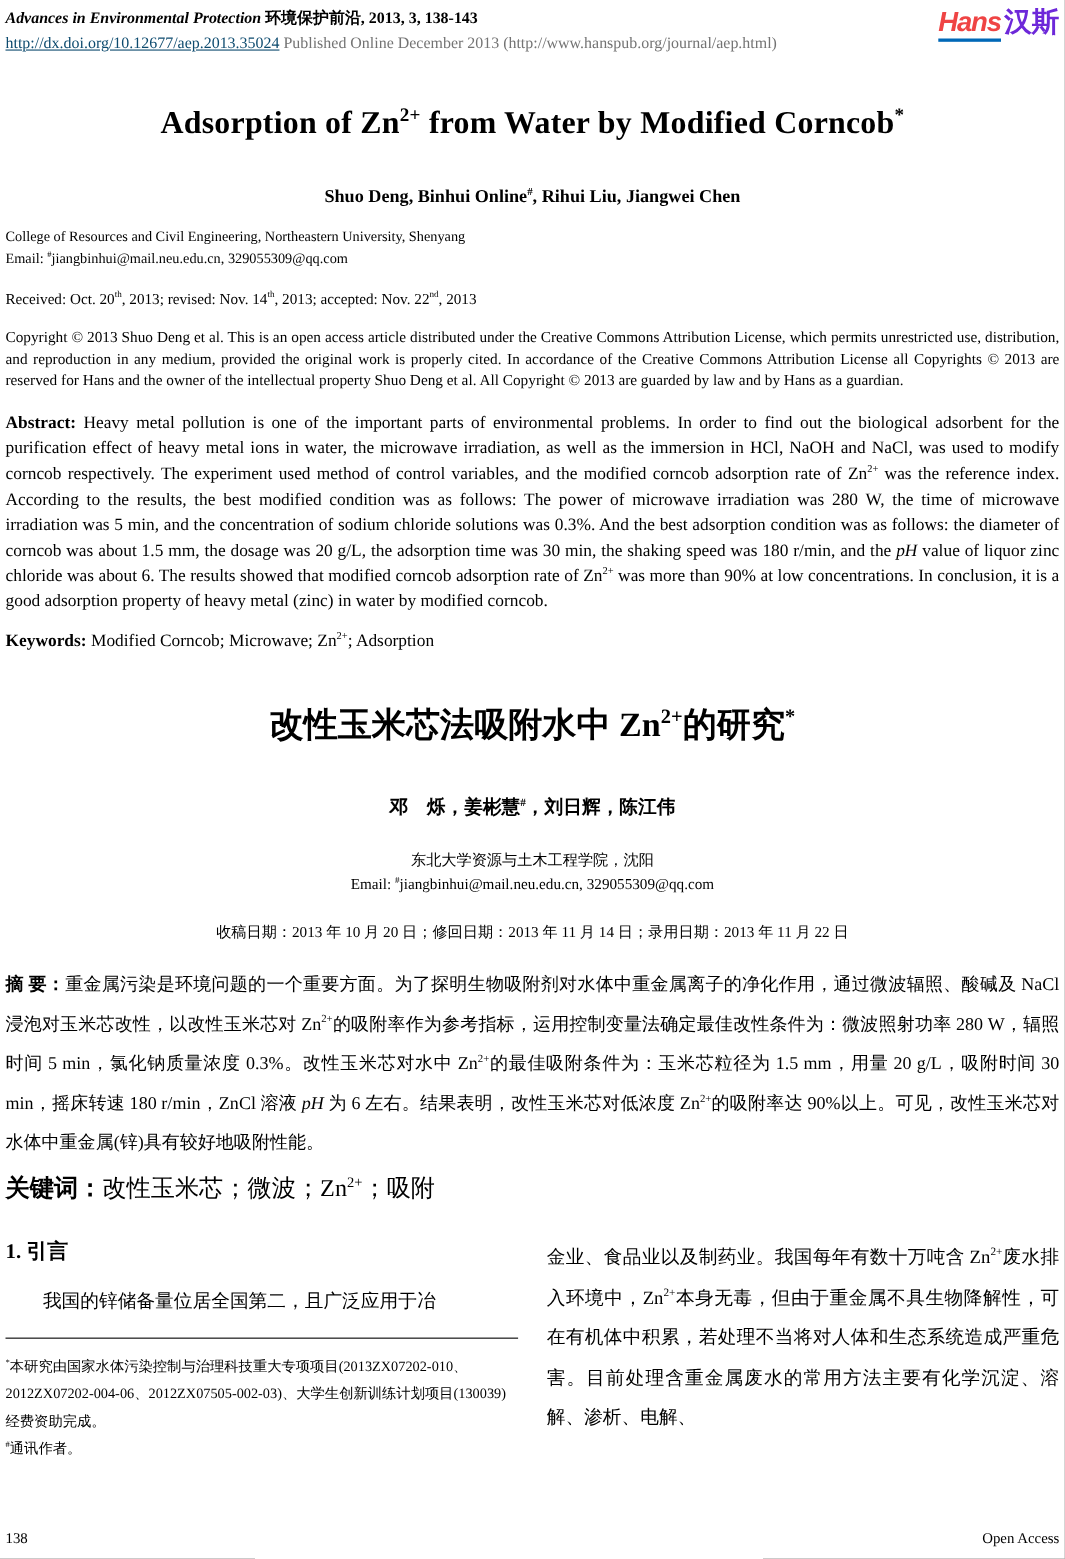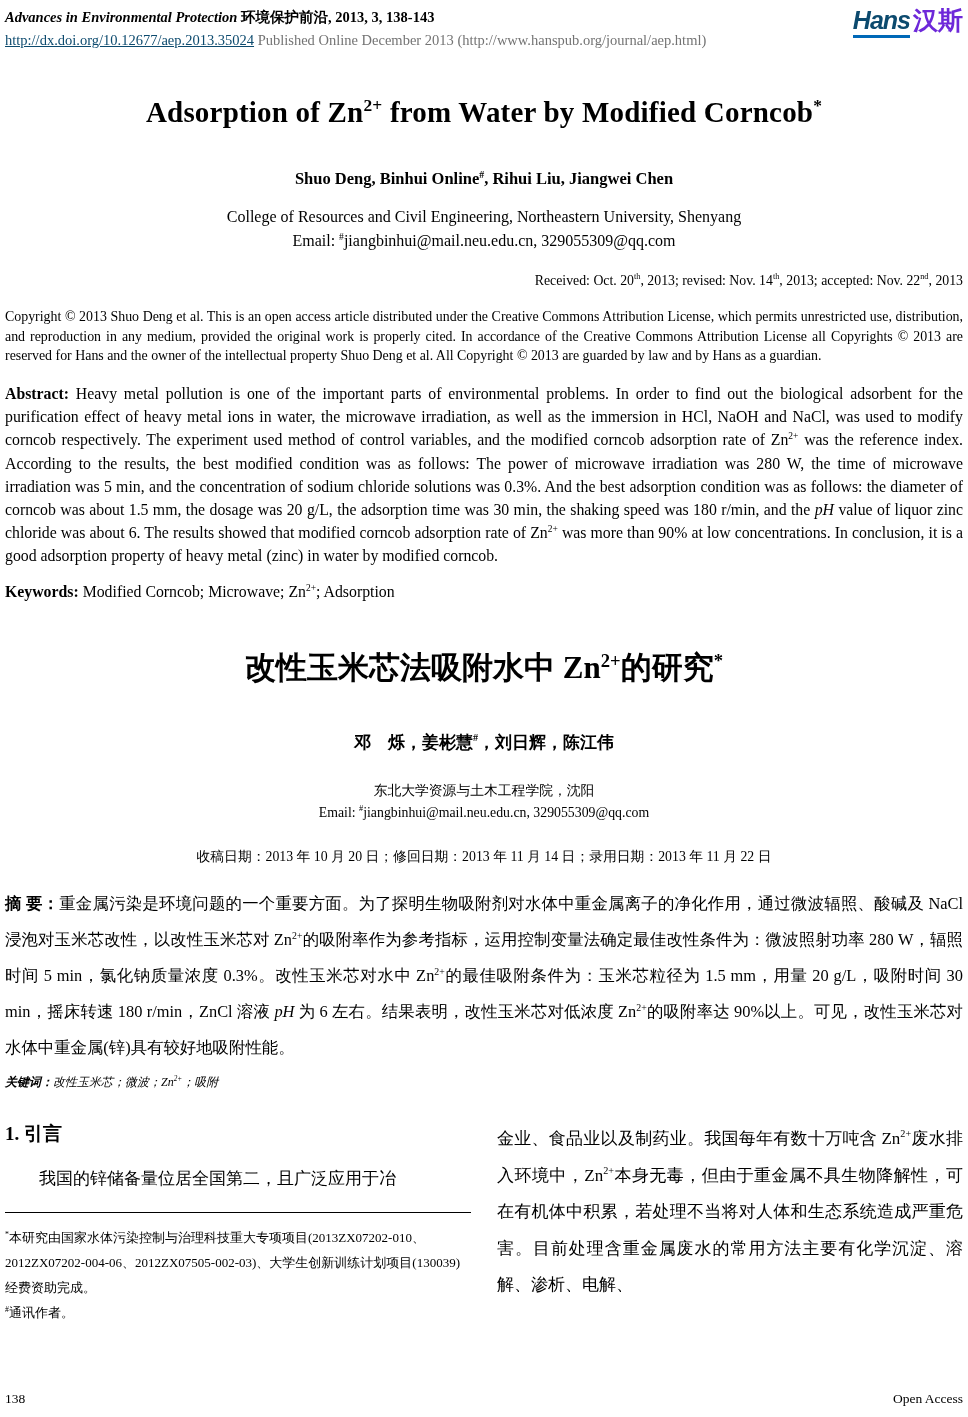--- a/index.html
+++ b/index.html
@@ -11,41 +11,41 @@
   }
   sup { font-size:0.6em; vertical-align:super; line-height:0; }
 
   
   .header { display:flex; justify-content:space-between; align-items:flex-start; }
   .header-left { font-size:14.5px; line-height:1.6; }
   .journal-line { font-weight:bold; }
   .doi-link { color:#0c4a6e; text-decoration:underline; cursor:pointer; }
   .published { color:#737373; }
   .logo { font-family:"Liberation Sans","DejaVu Sans",sans-serif; font-weight:bold; font-size:25px; white-space:nowrap; line-height:1; padding-top:2px; }
-  .logo-hans { color:#0c4a6e; font-style:italic; letter-spacing:-1px; border-bottom:3px solid #0068b7; padding-bottom:1px; }
+  .logo-hans { color:#ef4444; font-style:italic; letter-spacing:-1px; border-bottom:3px solid #0068b7; padding-bottom:1px; }
   .logo-cn { color:#6d28d9; margin-left:3px; }
 
   
   .title { margin-top:44px; text-align:center; font-size:29px; font-weight:bold; letter-spacing:0.2px; }
   .authors { margin-top:40px; text-align:center; font-size:16.5px; font-weight:bold; }
-  .affil-block { margin-top:16px; text-align:center; font-size:16px; line-height:1.5; }
-  .received { margin-top:20px; text-align:right; font-size:13.8px; }
+  .affil-block { margin-top:16px; text-align:left; font-size:13px; line-height:1.5; }
+  .received { margin-top:20px; text-align:left; font-size:13.8px; }
 
   .copyright { margin-top:18px; text-align:justify; font-size:13.9px; line-height:1.38; }
 
   .abstract { margin-top:17px; text-align:justify; font-size:15.8px; line-height:1.47; }
   .keywords { margin-top:15px; font-size:15.8px; }
 
   
   .cn-title { margin-top:46px; text-align:center; font-size:31px; font-weight:bold; }
   .cn-authors { margin-top:42px; text-align:center; font-size:17px; font-weight:bold; }
   .cn-affil-block { margin-top:26px; text-align:center; font-size:13.8px; line-height:1.6; }
   .cn-dates { margin-top:24px; text-align:center; font-size:13.8px; }
   .cn-abstract { margin-top:20px; text-align:justify; font-size:16.4px; line-height:2.2; }
-  .cn-keywords { margin-top:8px; font-size:12px;font-style:italic; }
+  .cn-keywords { margin-top:8px; font-size:22px; }
 
   
   .columns { margin-top:30px; display:grid; grid-template-columns:1fr 1fr; column-gap:26px; }
   .sec-heading { font-size:19px; font-weight:bold; margin:0 0 14px 0; font-family:"Liberation Serif","DejaVu Serif",serif; }
   .col-para { font-size:17px; line-height:2.15; text-align:justify; margin:0; }
   .indent { text-indent:2em; }
   .footnote-block { margin-top:14px; border-top:1px solid #000; padding-top:13px; font-size:13px; line-height:1.92; }
   .footnote-line { margin:0; }
 
   

